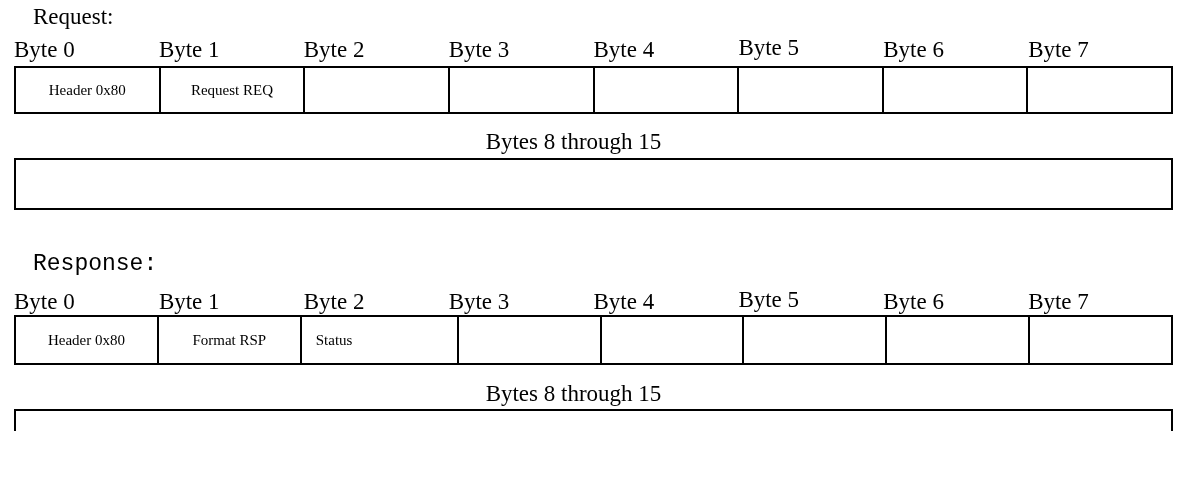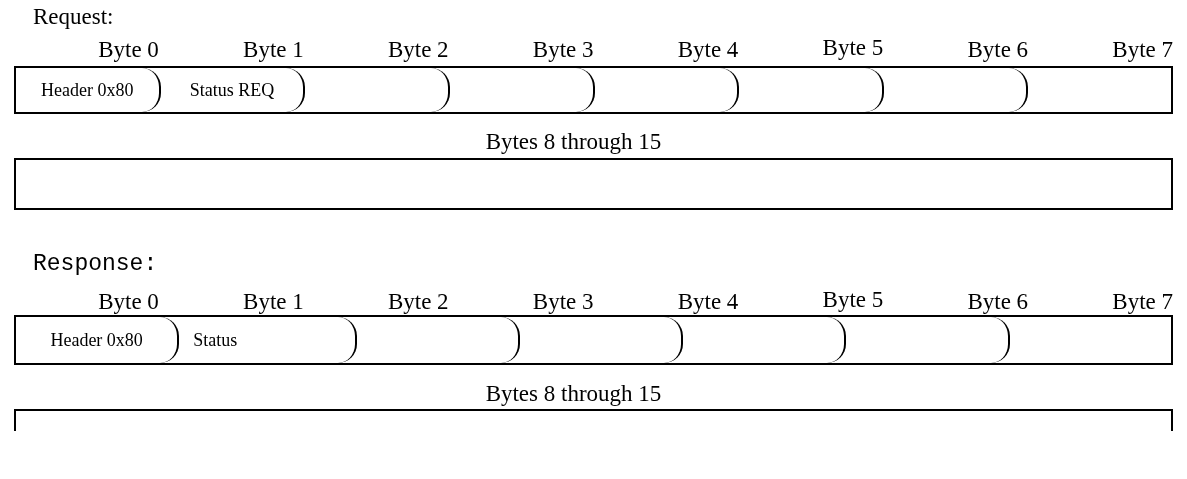--- a/index.html
+++ b/index.html
@@ -26,21 +26,21 @@
   }
 
   .byte-headers {
     left: 14px;
     width: 1159px;
     display: flex;
     flex-direction: row;
   }
   .byte-header {
     flex: 1 1 0;
-    text-align: right;
+    text-align: left;
     font-size: 23px;
     line-height: 24px;
     white-space: nowrap;
   }
   
   .byte-header:nth-child(6) { transform: translateY(-2px); }
 
   .byte-table {
     left: 14px;
     width: 1159px;
@@ -50,25 +50,24 @@
     border: 2px solid #000000;
     background: #ffffff;
   }
   .byte-cell {
     flex: 1 1 0;
     box-sizing: border-box;
     border-right: 2px solid #000000;
     display: flex;
     align-items: center;
     justify-content: center;
-    font-size: 18px;
+    font-size: 15px;
     line-height: 24px;
     white-space: nowrap;
     overflow: hidden;
-    border-radius: 19px;
   }
   .byte-cell:last-child { border-right: none; }
   .byte-cell.cell-left {
     justify-content: flex-start;
     padding-left: 14px;
     font-family: Liberation Serif, serif;
   }
 
   .span-label {
     left: 14px;
@@ -115,21 +114,21 @@
       <div class="byte-header">Byte 2</div>
       <div class="byte-header">Byte 3</div>
       <div class="byte-header">Byte 4</div>
       <div class="byte-header">Byte 5</div>
       <div class="byte-header">Byte 6</div>
       <div class="byte-header">Byte 7</div>
     </div>
 
     <div class="abs byte-table req-table">
       <div class="byte-cell">Header 0x80</div>
-      <div class="byte-cell">Status REQ</div>
+      <div class="byte-cell">Request REQ</div>
       <div class="byte-cell"></div>
       <div class="byte-cell"></div>
       <div class="byte-cell"></div>
       <div class="byte-cell"></div>
       <div class="byte-cell"></div>
       <div class="byte-cell"></div>
     </div>
 
     <div class="abs span-label req-span">Bytes 8 through 15</div>
 
@@ -145,20 +144,21 @@
       <div class="byte-header">Byte 2</div>
       <div class="byte-header">Byte 3</div>
       <div class="byte-header">Byte 4</div>
       <div class="byte-header">Byte 5</div>
       <div class="byte-header">Byte 6</div>
       <div class="byte-header">Byte 7</div>
     </div>
 
     <div class="abs byte-table rsp-table">
       <div class="byte-cell">Header 0x80</div>
+      <div class="byte-cell">Format RSP</div>
       <div class="byte-cell cell-left">Status</div>
       <div class="byte-cell"></div>
       <div class="byte-cell"></div>
       <div class="byte-cell"></div>
       <div class="byte-cell"></div>
       <div class="byte-cell"></div>
     </div>
 
     <div class="abs span-label rsp-span">Bytes 8 through 15</div>
 

